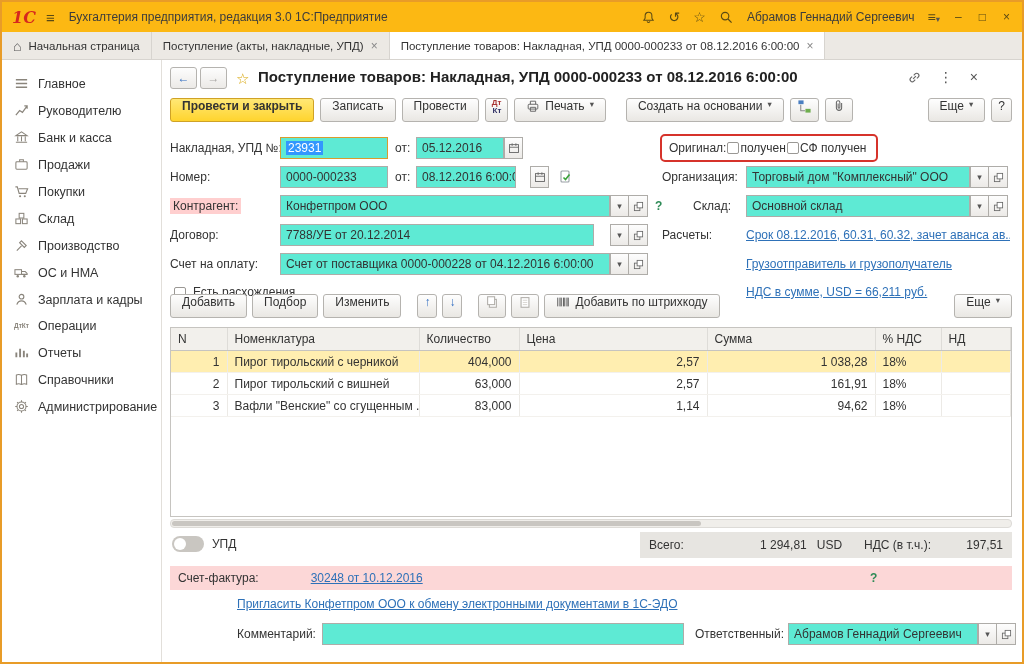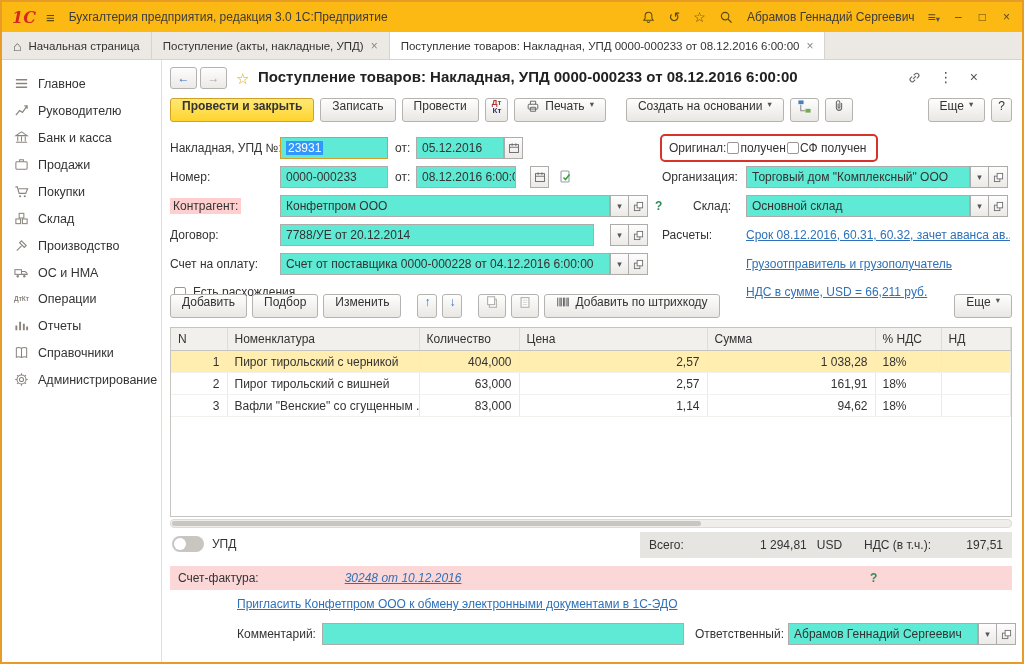--- a/index.html
+++ b/index.html
@@ -91,21 +91,21 @@
   .hscroll { position:absolute; left:8px; right:10px; top:459px; height:9px; background:#f0eeea; border:1px solid #dddbd7; border-radius:4px; }
   .hthumb { position:absolute; left:1px; top:1px; height:5px; width:63%; background:#c9c6c1; border-radius:3px; cursor:pointer; }
 
   
   .totals-row { position:absolute; left:8px; right:10px; top:472px; height:26px; }
   .toggle-wrap { position:absolute; left:2px; top:4px; display:flex; align-items:center; gap:8px; cursor:pointer; }
   .toggle { width:32px; height:16px; border-radius:9px; background:#c9c6c1; position:relative; }
   .toggle::after { content:""; position:absolute; left:2px; top:2px; width:12px; height:12px; border-radius:50%; background:#fff; }
   .totals-box { position:absolute; left:470px; right:0; top:0; height:26px; background:#e7e5e1; display:flex; align-items:center; padding:0 9px; font-size:12px; }
   .invoice-row { position:absolute; left:8px; right:10px; top:506px; height:24px; background:#fcd7d7; display:flex; align-items:center; padding:0 8px; }
-  .invoice-row .link { margin-left:86px;font-style:italic; }
+  .invoice-row .link { margin-left:52px; }
   .invoice-row .qm { position:absolute; left:700px; color:#2e8b57; font-weight:bold; cursor:pointer; }
   .edo-row { position:absolute; left:75px; top:537px; }
   .comment-row { position:absolute; left:0; right:10px; top:562px; height:24px; }
 </style>
 </head>
 <body>
 
 <div class="window">
 
   <div class="titlebar">
@@ -196,20 +196,27 @@
         <span>Производство</span>
       </div>
       <div class="side-item">
         <svg width="15" height="15" viewBox="0 0 16 16">
             <rect x="1" y="5" width="7" height="5" stroke="#8a857c" fill="none" stroke-width="1.1"></rect>
             <path d="M8 7h4l2 2v1H8" stroke="#8a857c" fill="none" stroke-width="1.1"></path>
             <circle cx="4" cy="12" r="1.3" fill="#8a857c"></circle>
             <circle cx="11" cy="12" r="1.3" fill="#8a857c"></circle>
           </svg>
         <span>ОС и НМА</span>
+      </div>
+      <div class="side-item">
+        <svg width="15" height="15" viewBox="0 0 16 16">
+            <circle cx="8" cy="5" r="2.5" stroke="#8a857c" fill="none" stroke-width="1.2"></circle>
+            <path d="M3 13.5c1-3 3-4 5-4s4 1 5 4" stroke="#8a857c" fill="none" stroke-width="1.2"></path>
+          </svg>
+        <span>Зарплата и кадры</span>
       </div>
       <div class="side-item">
         <span class="dtkt-mini"><span>Дт</span><span>Кт</span></span>
         <span>Операции</span>
       </div>
       <div class="side-item">
         <svg width="15" height="15" viewBox="0 0 16 16">
             <path d="M2.5 13V8M6.5 13V4M10.5 13V6M14 13V9" stroke="#8a857c" stroke-width="2" fill="none"></path>
           </svg>
         <span>Отчеты</span>

